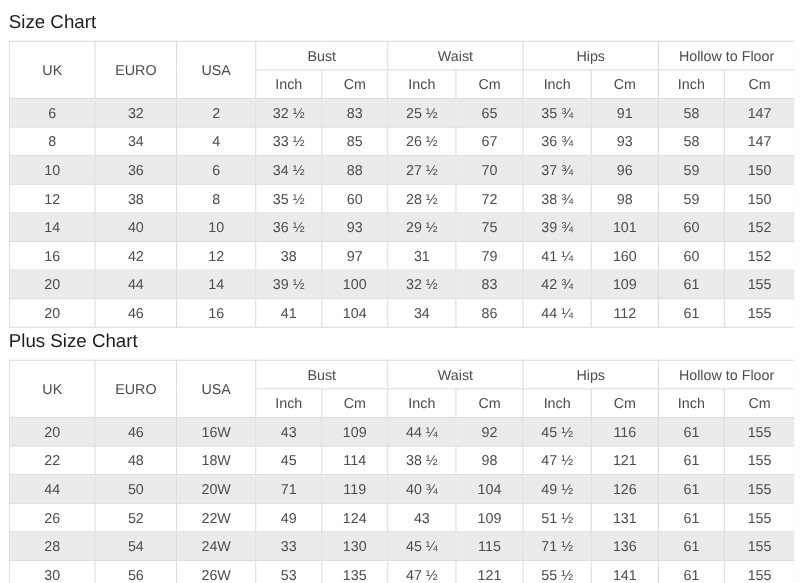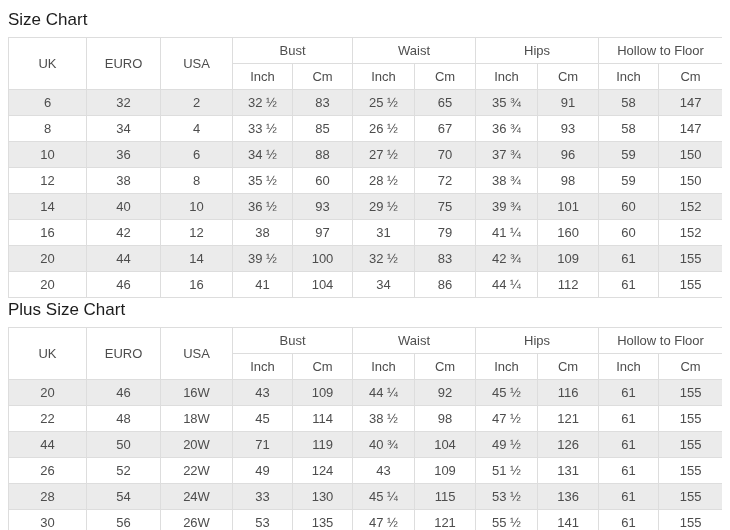--- a/index.html
+++ b/index.html
@@ -288,21 +288,21 @@
           <td>155</td>
         </tr>
         <tr>
           <td>28</td>
           <td>54</td>
           <td>24W</td>
           <td>33</td>
           <td>130</td>
           <td>45 ¼</td>
           <td>115</td>
-          <td>53 ½</td>
+          <td>71 ½</td>
           <td>136</td>
           <td>61</td>
           <td>155</td>
         </tr>
         <tr>
           <td>30</td>
           <td>56</td>
           <td>26W</td>
           <td>53</td>
           <td>135</td>

